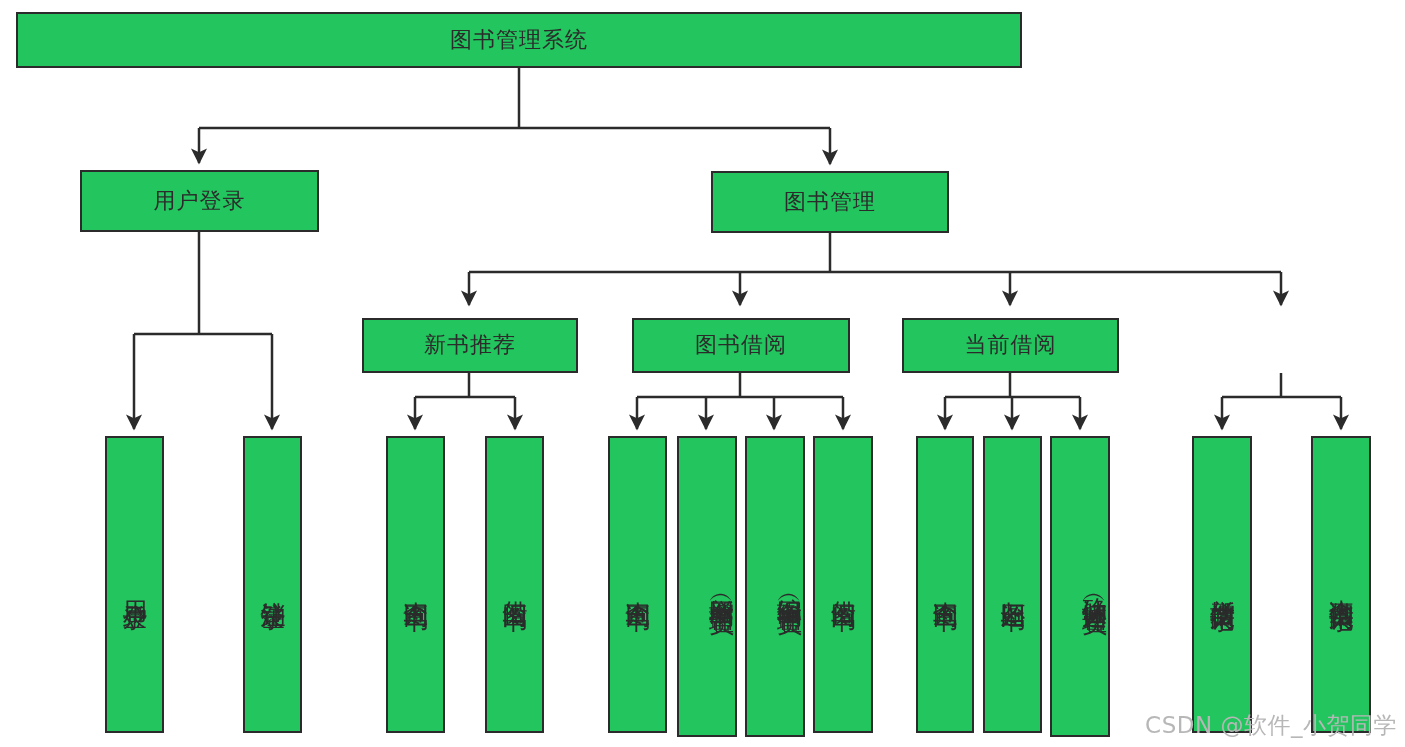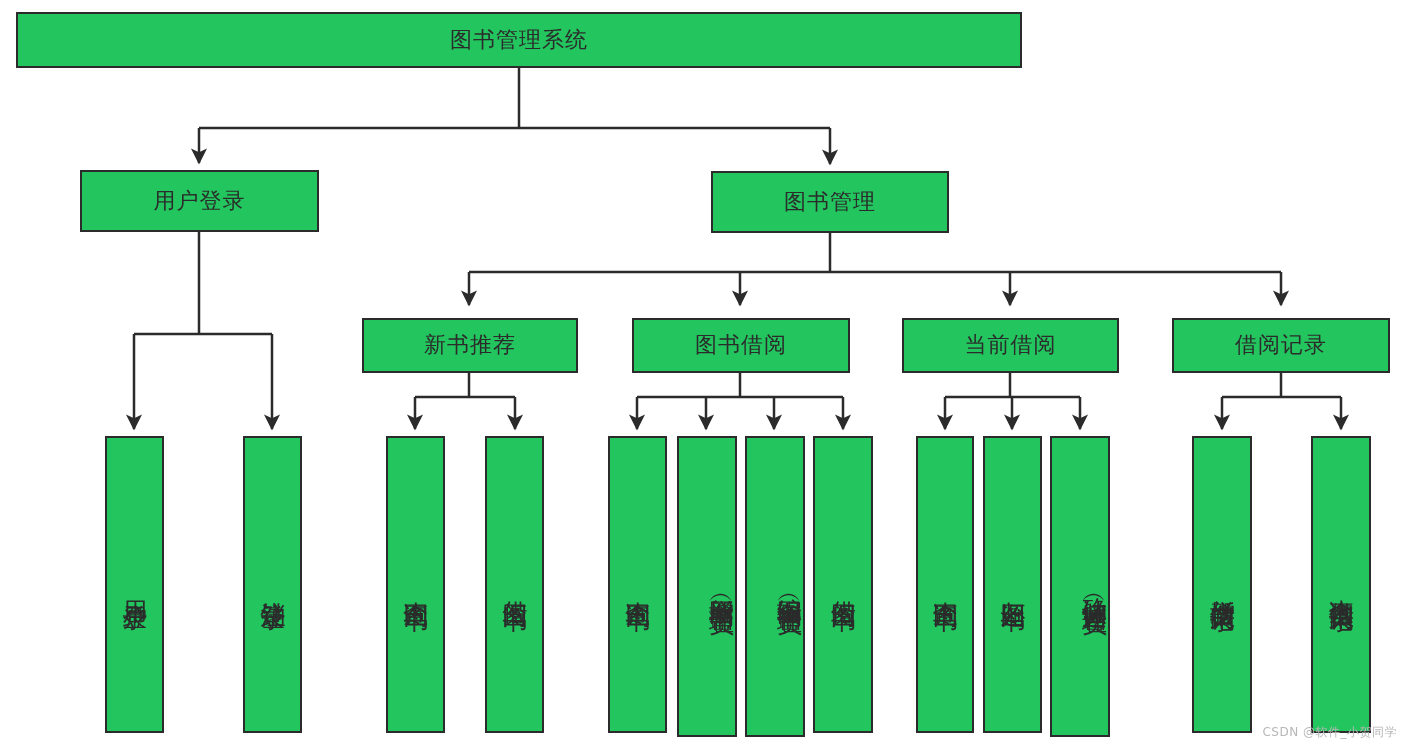--- a/index.html
+++ b/index.html
@@ -50,21 +50,21 @@
     padding-bottom: 6px;
   }
   .node-v.align-top {
     align-items: flex-start;
     justify-content: center;
   }
   .watermark {
     position: absolute;
     right: 8px;
     bottom: 6px;
-    font-size: 12px;
+    font-size: 23px;
     color: #b7b7b7;
     letter-spacing: 0.5px;
     white-space: nowrap;
   }
 </style>
 </head>
 <body>
 
 <div id="canvas">
 
@@ -119,21 +119,20 @@
   </svg>
 
   <div class="node node-h" style="left:16px; top:12px; width:1006px; height:56px;">图书管理系统</div>
 
   <div class="node node-h" style="left:80px; top:170px; width:239px; height:62px;">用户登录</div>
   <div class="node node-h" style="left:711px; top:171px; width:238px; height:62px;">图书管理</div>
 
   <div class="node node-h" style="left:362px; top:318px; width:216px; height:55px;">新书推荐</div>
   <div class="node node-h" style="left:632px; top:318px; width:218px; height:55px;">图书借阅</div>
   <div class="node node-h" style="left:902px; top:318px; width:217px; height:55px;">当前借阅</div>
-  <div class="node node-h" style="left:1172px; top:318px; width:218px; height:55px;">借阅记录</div>
 
   <div class="node node-v" style="left:105px; top:436px; width:59px; height:297px;">用户登录</div>
   <div class="node node-v" style="left:243px; top:436px; width:59px; height:297px;">注销登录</div>
 
   <div class="node node-v" style="left:386px; top:436px; width:59px; height:297px;">查询图书</div>
   <div class="node node-v" style="left:485px; top:436px; width:59px; height:297px;">借阅图书</div>
 
   <div class="node node-v" style="left:608px; top:436px; width:59px; height:297px;">查询图书</div>
   <div class="node node-v align-top" style="left:677px; top:436px; width:60px; height:301px;">新增图书（管理员）</div>
   <div class="node node-v align-top" style="left:745px; top:436px; width:60px; height:301px;">编辑图书（管理员）</div>

